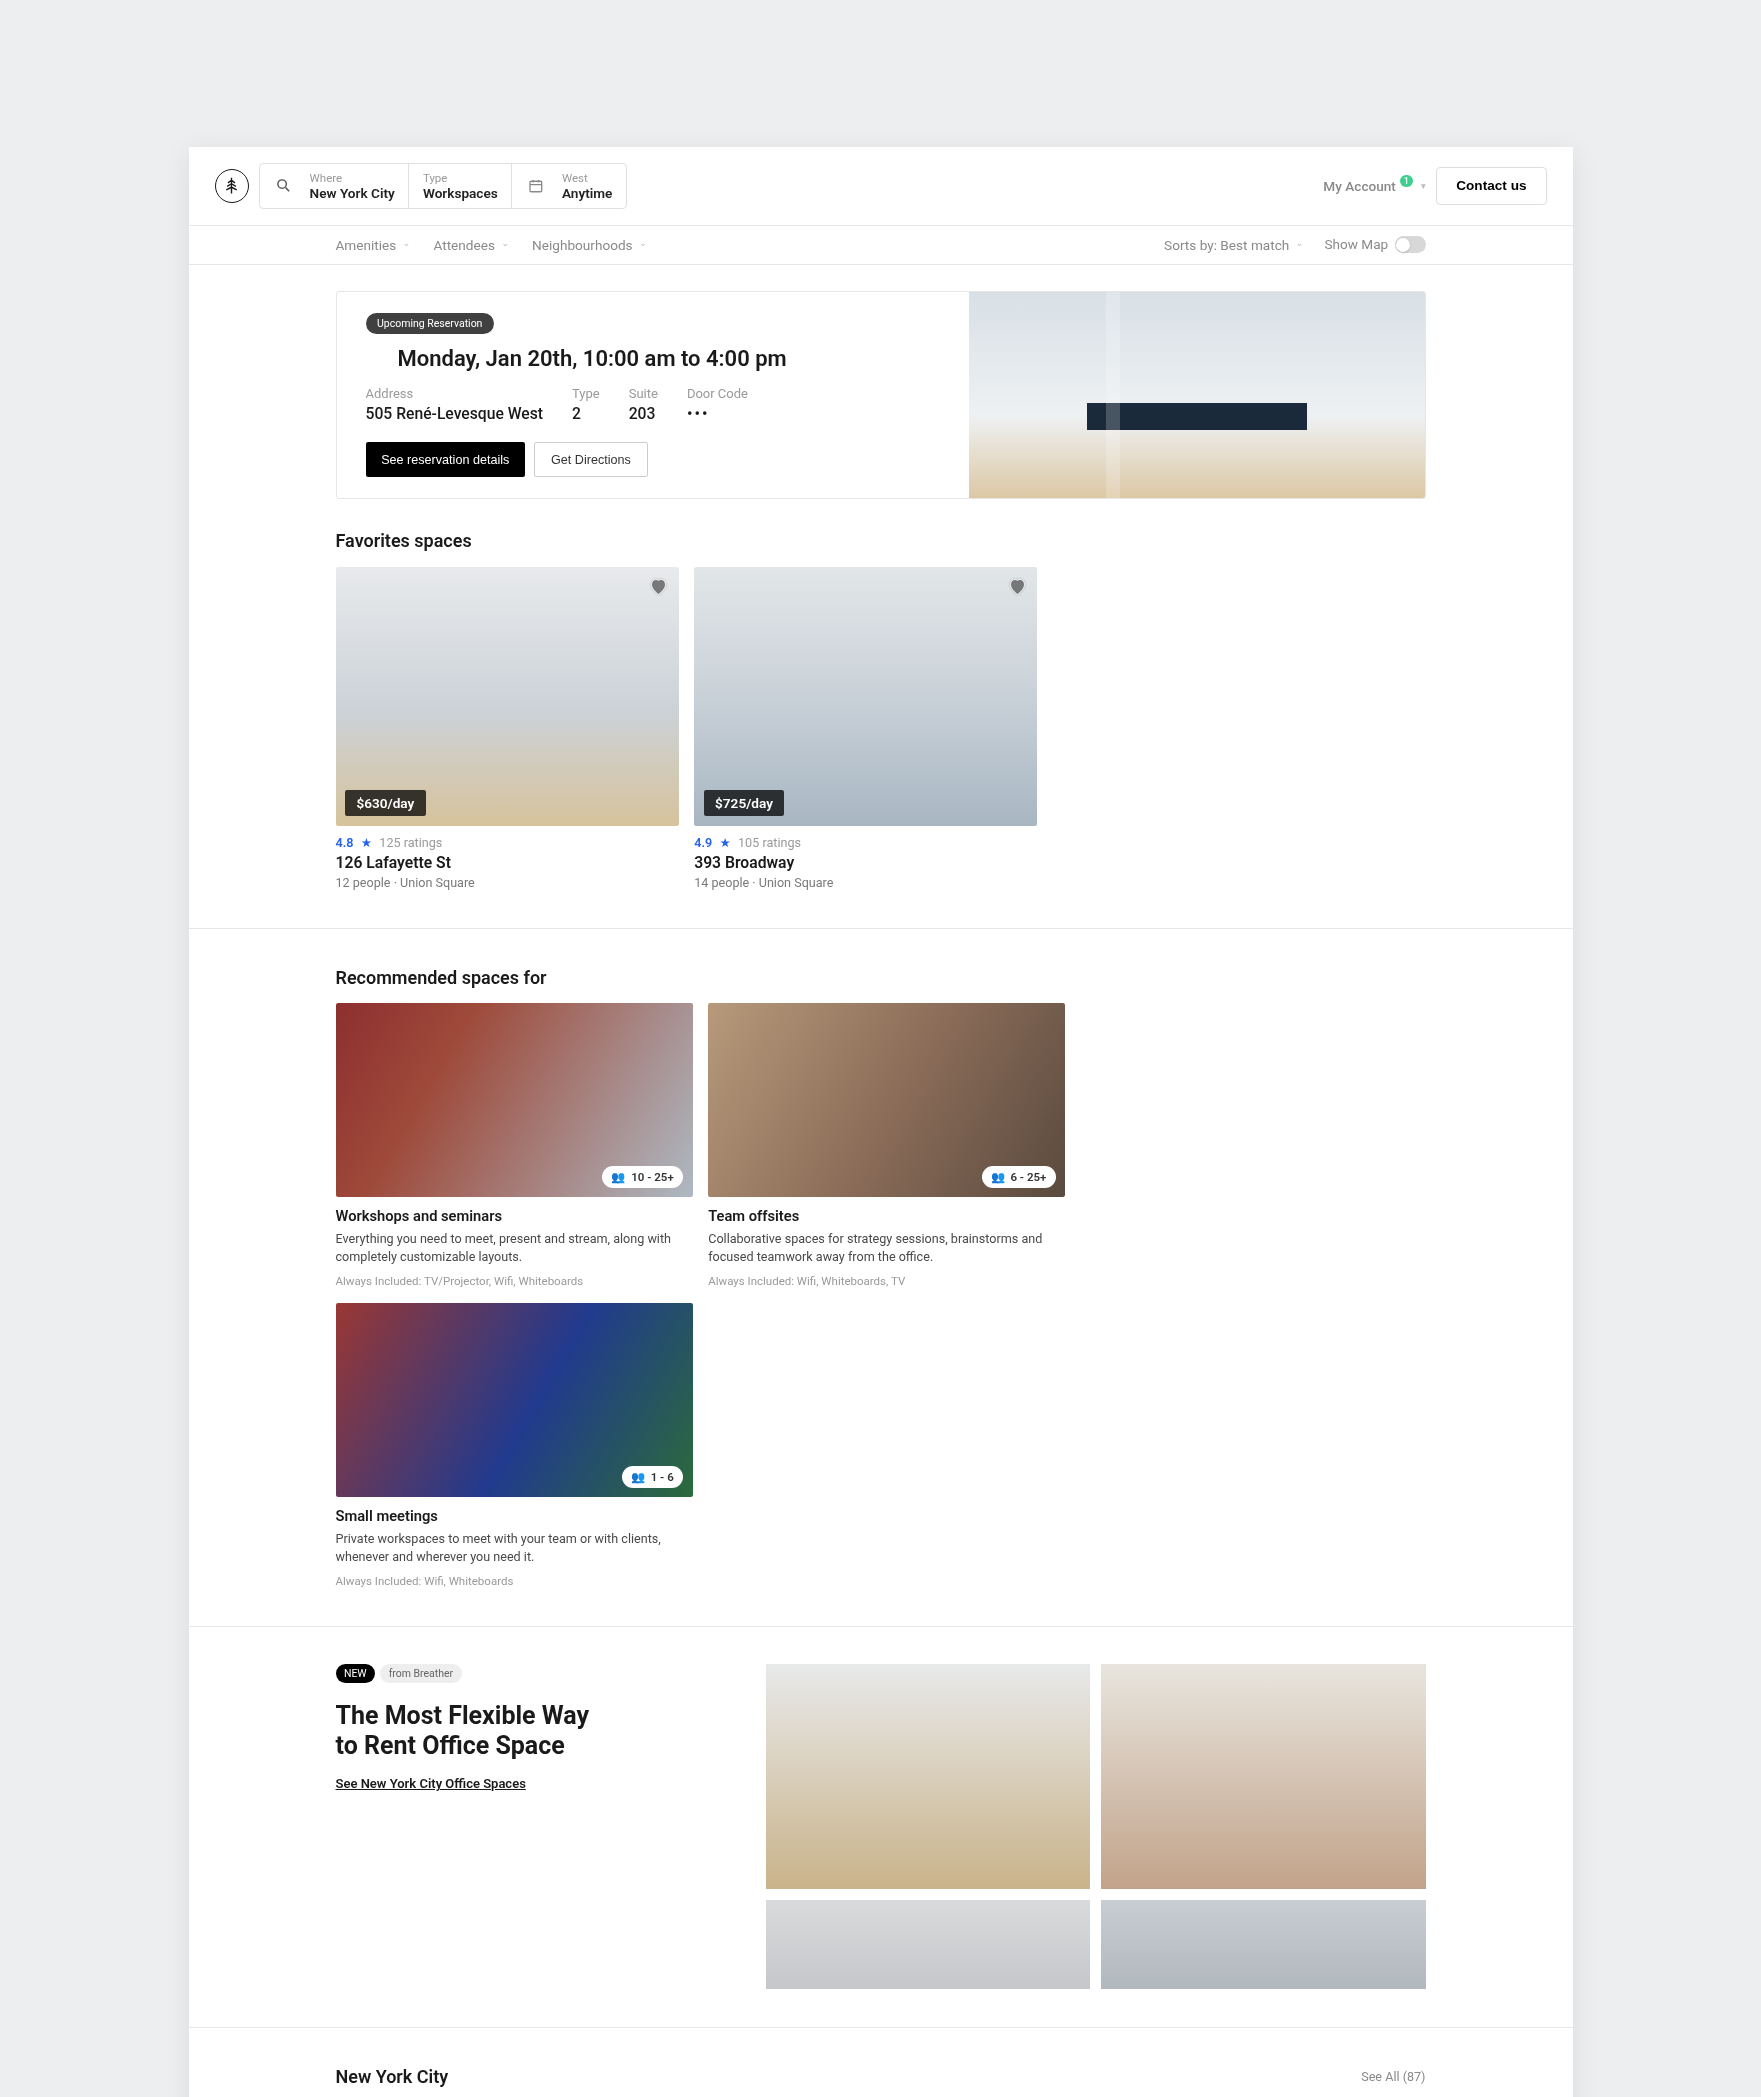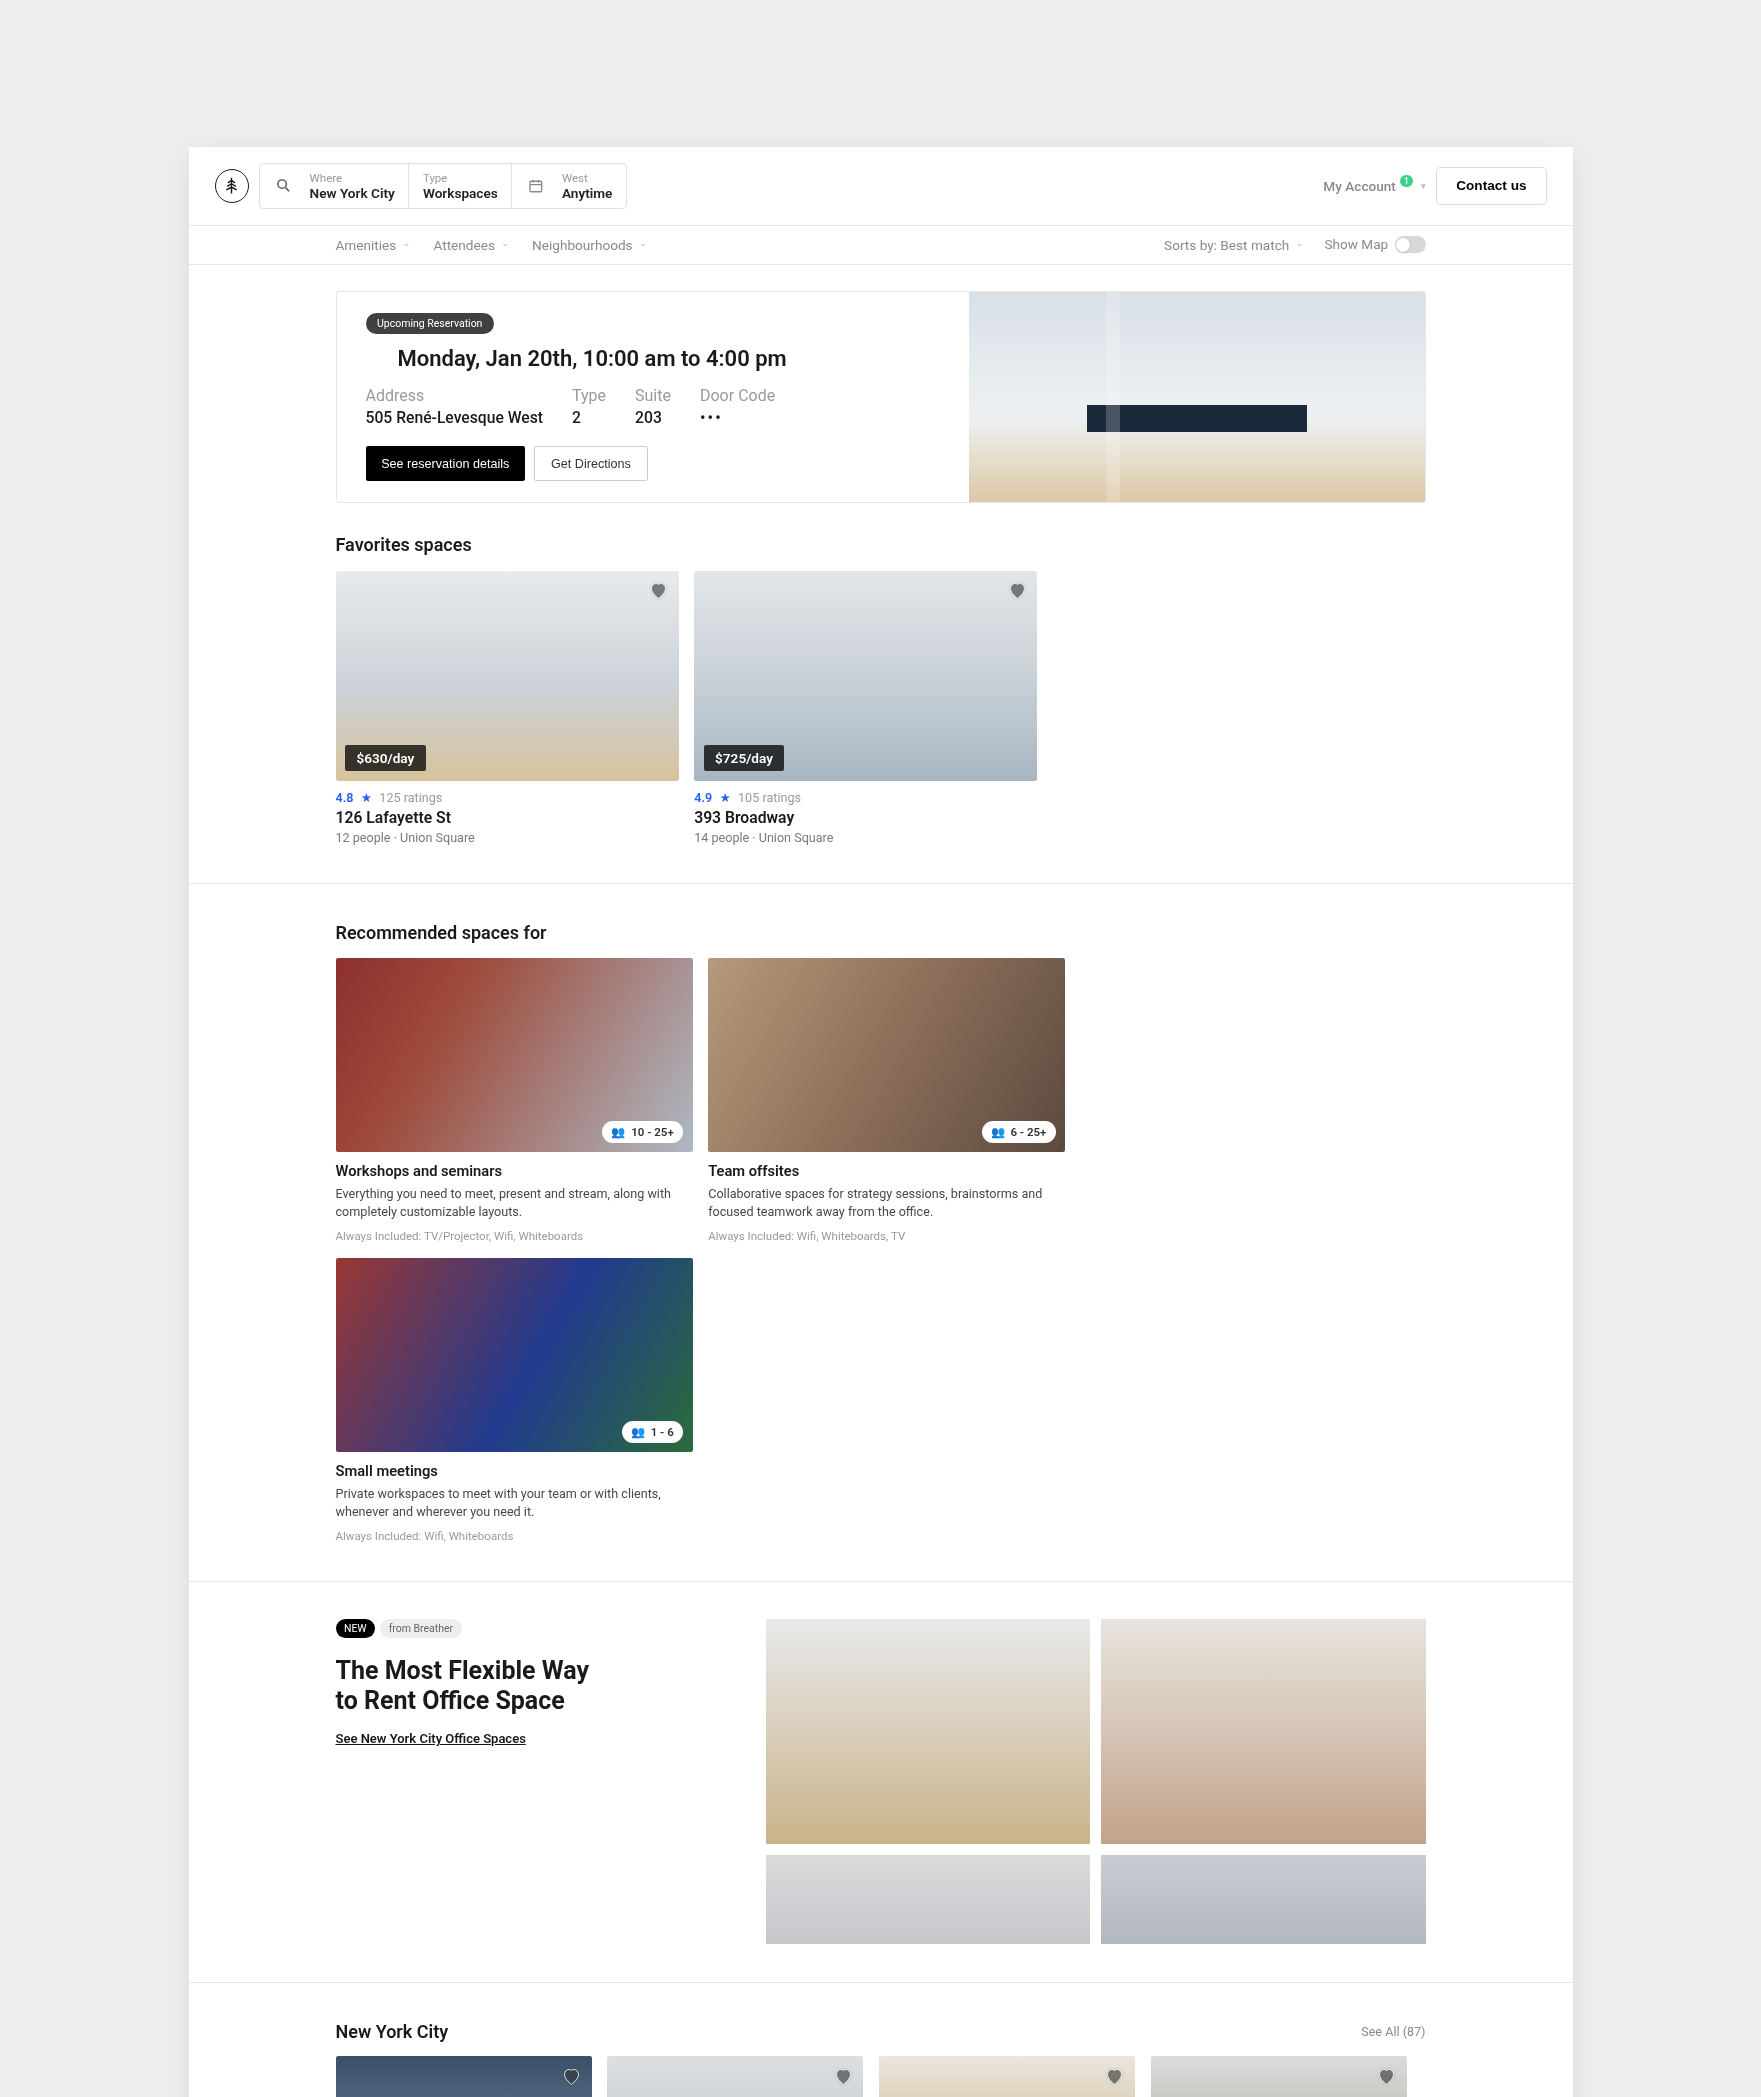--- a/index.html
+++ b/index.html
@@ -90,39 +90,39 @@
     overflow: hidden; margin-bottom: 31px;
   }
   .res-left { flex: 1; padding: 21px 29px; }
   .pill {
     display: inline-block; background: #404040; color:#fff;
     font-size: 10.5px; padding: 4.2px 11.5px; border-radius: 524px;
     margin-bottom: 12px;
   }
   .res-title { font-size: 22px; font-weight: 600; margin-bottom: 14.7px; margin-left: 32px; }
   .res-meta { display: flex; gap: 29px; margin-bottom: 19px;}
-  .meta-col .lab { font-size: 16px; color:#9a9a9a; display:block; margin-bottom: 3.1px;}
+  .meta-col .lab { font-size: 13px; color:#9a9a9a; display:block; margin-bottom: 3.1px;}
   .meta-col .val { font-size: 15.7px; font-weight: 500; }
   .dots { letter-spacing: 2.1px; }
   .res-actions { display:flex; gap: 9.4px; }
   .btn-dark { background:#000; color:#fff; border:none; padding: 9.4px 15.7px; font-size: 12.6px; border-radius:2.1px;}
   .btn-light { background:#fff; color:#333; border:0.5px solid #ccc; padding: 9.4px 15.7px; font-size: 12.6px; border-radius:2.1px;}
   .res-img { width: 456px; background: linear-gradient(180deg,#d8e0e6 0%, #eef1f3 60%, #dcc8a4 100%); position:relative;}
   .res-img::before{content:"";position:absolute;inset:0;background:
     linear-gradient(90deg, rgba(255,255,255,0) 0%, rgba(255,255,255,0) 30%, rgba(255,255,255,0.2) 30.1%, rgba(255,255,255,0.2) 33%, rgba(255,255,255,0) 33.1%),
     linear-gradient(#1a2a3a, #1a2a3a) 50% 62%/220px 27px no-repeat;}
   
   .section-title { font-size: 18px; font-weight: 600; margin: 0 0 15.7px 0; }
   
   .cards-row { display:flex; gap: 15.7px; flex-wrap:wrap; }
   .space-card { width: 343px; }
   .space-card3 { width: 357px; }
   .nyc-card { width: 256px; }
   .space-img {
-    height: 210px; border-radius: 2.1px; position:relative; overflow:hidden;
+    height: 259px; border-radius: 2.1px; position:relative; overflow:hidden;
     background: #cfd6dc;
   }
   .space-img.h2 { height: 194px;}
   .space-img.h3 { height: 147px;}
   .heart {
     position:absolute; top: 8.4px; right: 8.4px;
     width: 23px; height: 23px;
     color: rgba(50,50,50,.55);
     display:flex;align-items:center;justify-content:center;
   }

